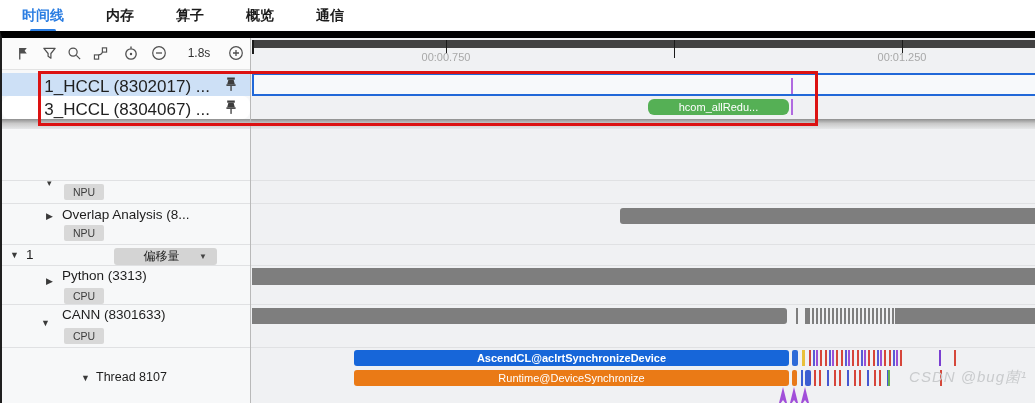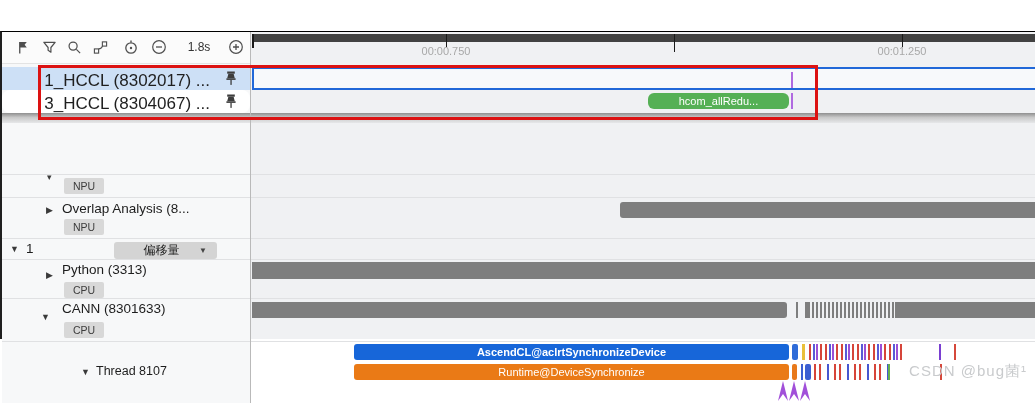--- a/index.html
+++ b/index.html
@@ -8,22 +8,22 @@
 
   
   .tabbar{position:absolute;left:0;top:0;width:1035px;height:31px;background:#fff;
           display:flex;align-items:center;gap:38px;padding-left:20px;box-sizing:border-box;}
   .tab{font-size:14px;font-weight:bold;color:#1c1c1c;position:relative;padding:6px 2px;cursor:pointer;}
   .tab.active{color:#2a7de2;}
   .tab.active::after{content:"";position:absolute;left:50%;transform:translateX(-50%);
           bottom:-1px;width:26px;height:3px;background:#2a7de2;border-radius:2px;}
 
   
-  .main{position:absolute;left:0;top:31px;width:1035px;height:308px;background:#f0f1f3;
-        border-top:1px solid #000000;border-left:2px solid #1f1f1f;box-sizing:border-box;padding-left:41px;}
+  .main{position:absolute;left:0;top:31px;width:1035px;height:372px;background:#f0f1f3;
+        border-top:7px solid #000000;border-left:2px solid #1f1f1f;box-sizing:border-box;padding-left:41px;}
   .abs{position:absolute;}
   .left-bg{left:0;top:0;width:248px;height:372px;background:#f7f8f9;}
   .toolbar-bg{left:0;top:0;width:248px;height:31px;background:#fbfbfb;border-bottom:1px solid #e3e3e3;}
   .vdivider{left:248px;top:0;width:1px;height:372px;background:#b9b9b9;}
 
   .hsep{left:0;width:1035px;height:1px;background:#e0e1e3;}
 
   
   .tool{position:absolute;top:6px;width:18px;height:18px;display:flex;align-items:center;justify-content:center;cursor:pointer;}
   .tool svg{display:block;}
@@ -67,27 +67,34 @@
   .cann-barcode{background:repeating-linear-gradient(90deg,#7e7e7e 0 2px,rgba(0,0,0,0) 2px 4px);}
   .blue-bar{background:#1766d9;font-weight:bold;}
   .orange-bar{background:#ea7a16;}
   .tick{position:absolute;height:16px;cursor:pointer;}
   .cluster1{background:repeating-linear-gradient(90deg,#d6453a 0 2px,rgba(0,0,0,0) 2px 4px,
             #5a5ad6 4px 6px,rgba(0,0,0,0) 6px 7px,#9b4fd6 7px 9px,rgba(0,0,0,0) 9px 11px,
             #d6453a 11px 13px,rgba(0,0,0,0) 13px 16px);}
   .cluster2{background:repeating-linear-gradient(90deg,#d6453a 0 2px,rgba(0,0,0,0) 2px 5px,
             #d6453a 5px 7px,rgba(0,0,0,0) 7px 13px,#4757d0 13px 15px,rgba(0,0,0,0) 15px 20px);}
 
-  .watermark{position:absolute;right:8px;top:330px;font-size:15px;color:#c9cbcd;letter-spacing:1px;}
+  .watermark{position:absolute;right:8px;top:330px;font-size:15px;color:#c9cbcd;letter-spacing:1px;font-style:italic;}
 </style>
 </head>
 <body>
 
 <div class="screen">
 
+  <div class="tabbar">
+    <span class="tab active">时间线</span>
+    <span class="tab">内存</span>
+    <span class="tab">算子</span>
+    <span class="tab">概览</span>
+    <span class="tab">通信</span>
+  </div>
 
   <div class="main">
     <div class="abs left-bg"></div>
     <div class="abs toolbar-bg"></div>
 
     <span class="tool" style="left:12px">
       <svg width="15" height="15" viewBox="0 0 16 16">
           <path d="M4 14.5V2" stroke="#4f4f4f" stroke-width="1.4" fill="none"></path>
           <path d="M4 2h7.5L9.2 5l2.3 3H4z" fill="#4f4f4f"></path>
         </svg>

